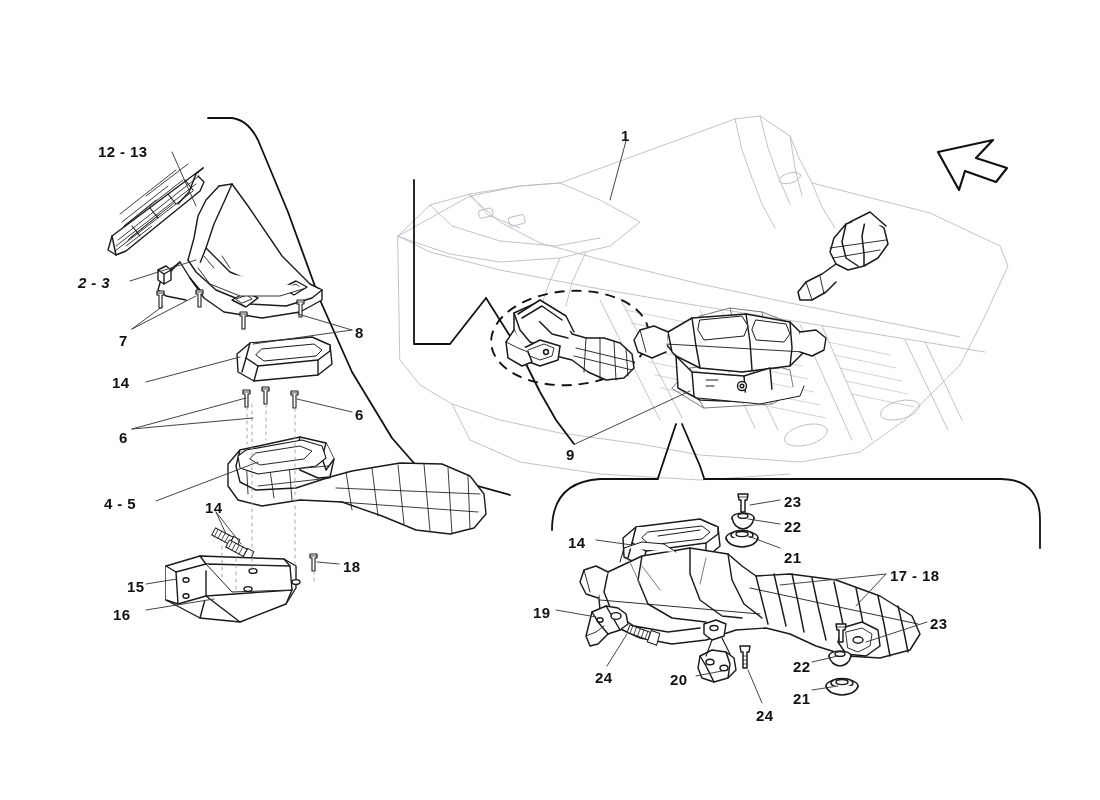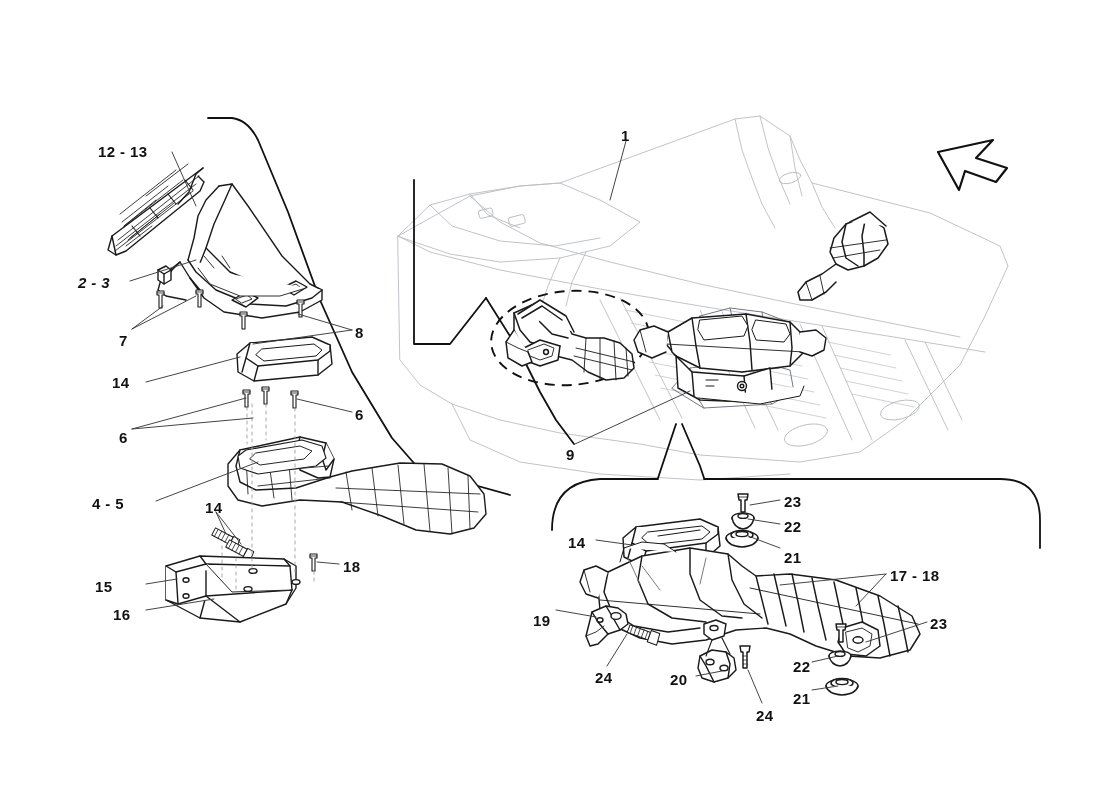--- a/index.html
+++ b/index.html
@@ -542,34 +542,34 @@
   </svg>
 
   <div id="callout-layer">
       <div class="callout-label" style="left: 98px; top: 144px;">12 - 13</div>
       <div class="callout-label" style="left: 78px; top: 275px; font-style: italic;">2 - 3</div>
       <div class="callout-label" style="left: 119px; top: 333px;">7</div>
       <div class="callout-label" style="left: 355px; top: 325px;">8</div>
       <div class="callout-label" style="left: 112px; top: 375px;">14</div>
       <div class="callout-label" style="left: 119px; top: 430px;">6</div>
       <div class="callout-label" style="left: 355px; top: 407px;">6</div>
-      <div class="callout-label" style="left: 92px; top: 496px;">4 - 5</div>
+      <div class="callout-label" style="left: 104px; top: 496px;">4 - 5</div>
       <div class="callout-label" style="left: 205px; top: 500px;">14</div>
       <div class="callout-label" style="left: 343px; top: 559px;">18</div>
-      <div class="callout-label" style="left: 95px; top: 579px;">15</div>
+      <div class="callout-label" style="left: 127px; top: 579px;">15</div>
       <div class="callout-label" style="left: 113px; top: 607px;">16</div>
       <div class="callout-label" style="left: 621px; top: 128px;">1</div>
       <div class="callout-label" style="left: 566px; top: 447px;">9</div>
       <div class="callout-label" style="left: 784px; top: 494px;">23</div>
       <div class="callout-label" style="left: 784px; top: 519px;">22</div>
       <div class="callout-label" style="left: 784px; top: 550px;">21</div>
       <div class="callout-label" style="left: 568px; top: 535px;">14</div>
       <div class="callout-label" style="left: 890px; top: 568px;">17 - 18</div>
       <div class="callout-label" style="left: 930px; top: 616px;">23</div>
-      <div class="callout-label" style="left: 533px; top: 605px; margin-top: 8px;">19</div>
+      <div class="callout-label" style="left: 533px; top: 605px;">19</div>
       <div class="callout-label" style="left: 595px; top: 670px;">24</div>
       <div class="callout-label" style="left: 670px; top: 672px;">20</div>
       <div class="callout-label" style="left: 756px; top: 708px;">24</div>
       <div class="callout-label" style="left: 793px; top: 659px;">22</div>
       <div class="callout-label" style="left: 793px; top: 691px;">21</div>
     </div>
 
 </div>
 
 </body></html>

